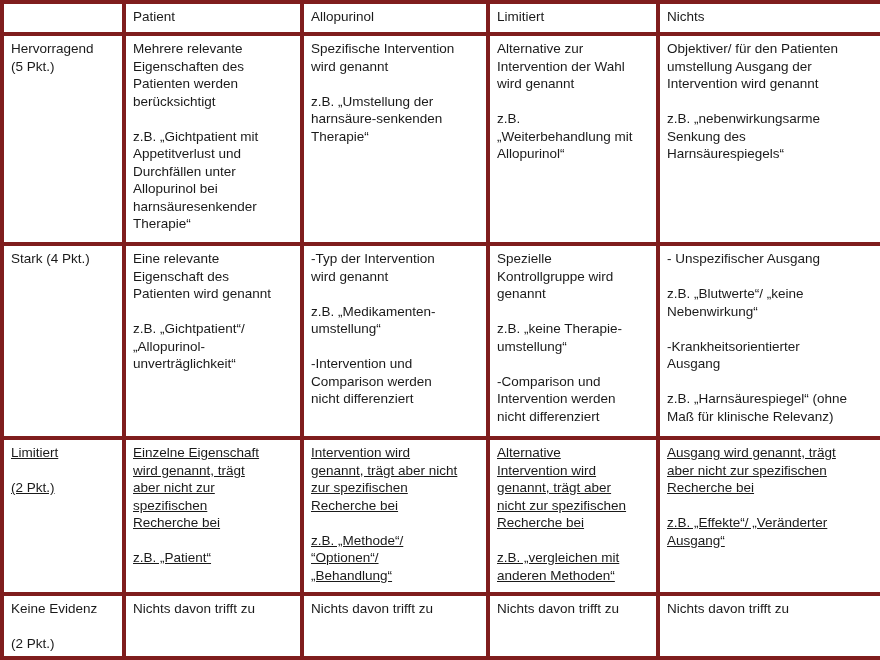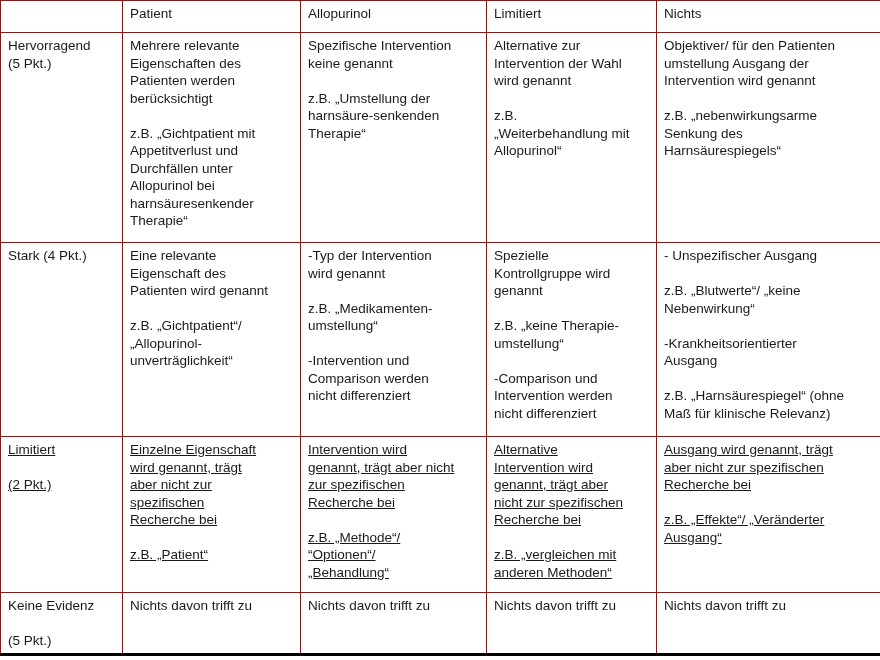--- a/index.html
+++ b/index.html
@@ -17,21 +17,21 @@
     border-collapse: collapse;
     table-layout: fixed;
     width: 880px;
     font-family: "Liberation Sans", sans-serif;
     font-size: 13.5px;
     line-height: 17.5px;
     color: #1a1a1a;
     border-bottom: 3px solid #000000;
   }
   table.rubric td {
-    border: 1px solid #7f1d1d;
+    border: 4px solid #7f1d1d;
     vertical-align: top;
     text-align: left;
     padding: 4px 7px 3px 7px;
     white-space: pre-line;
     font-weight: normal;
     overflow: hidden;
     word-wrap: break-word;
   }
   tr.r-head  { height: 32px; }
   tr.r-herv  { height: 210px; }
@@ -67,21 +67,21 @@
 Patienten werden
 berücksichtigt
 
 z.B. „Gichtpatient mit
 Appetitverlust und
 Durchfällen unter
 Allopurinol bei
 harnsäuresenkender
 Therapie“</td>
       <td>Spezifische Intervention
-keine genannt
+wird genannt
 
 z.B. „Umstellung der
 harnsäure-senkenden
 Therapie“</td>
       <td>Alternative zur
 Intervention der Wahl
 wird genannt
 
 z.B.
 „Weiterbehandlung mit
@@ -163,21 +163,21 @@
       <td>Ausgang wird genannt, trägt
 aber nicht zur spezifischen
 Recherche bei
 
 z.B. „Effekte“/ „Veränderter
 Ausgang“</td>
     </tr>
     <tr class="r-keine">
       <td>Keine Evidenz
 
-(5 Pkt.)</td>
+(2 Pkt.)</td>
       <td>Nichts davon trifft zu</td>
       <td>Nichts davon trifft zu</td>
       <td>Nichts davon trifft zu</td>
       <td>Nichts davon trifft zu</td>
     </tr>
   </tbody>
     </table>
 </div>
 
 </body></html>

